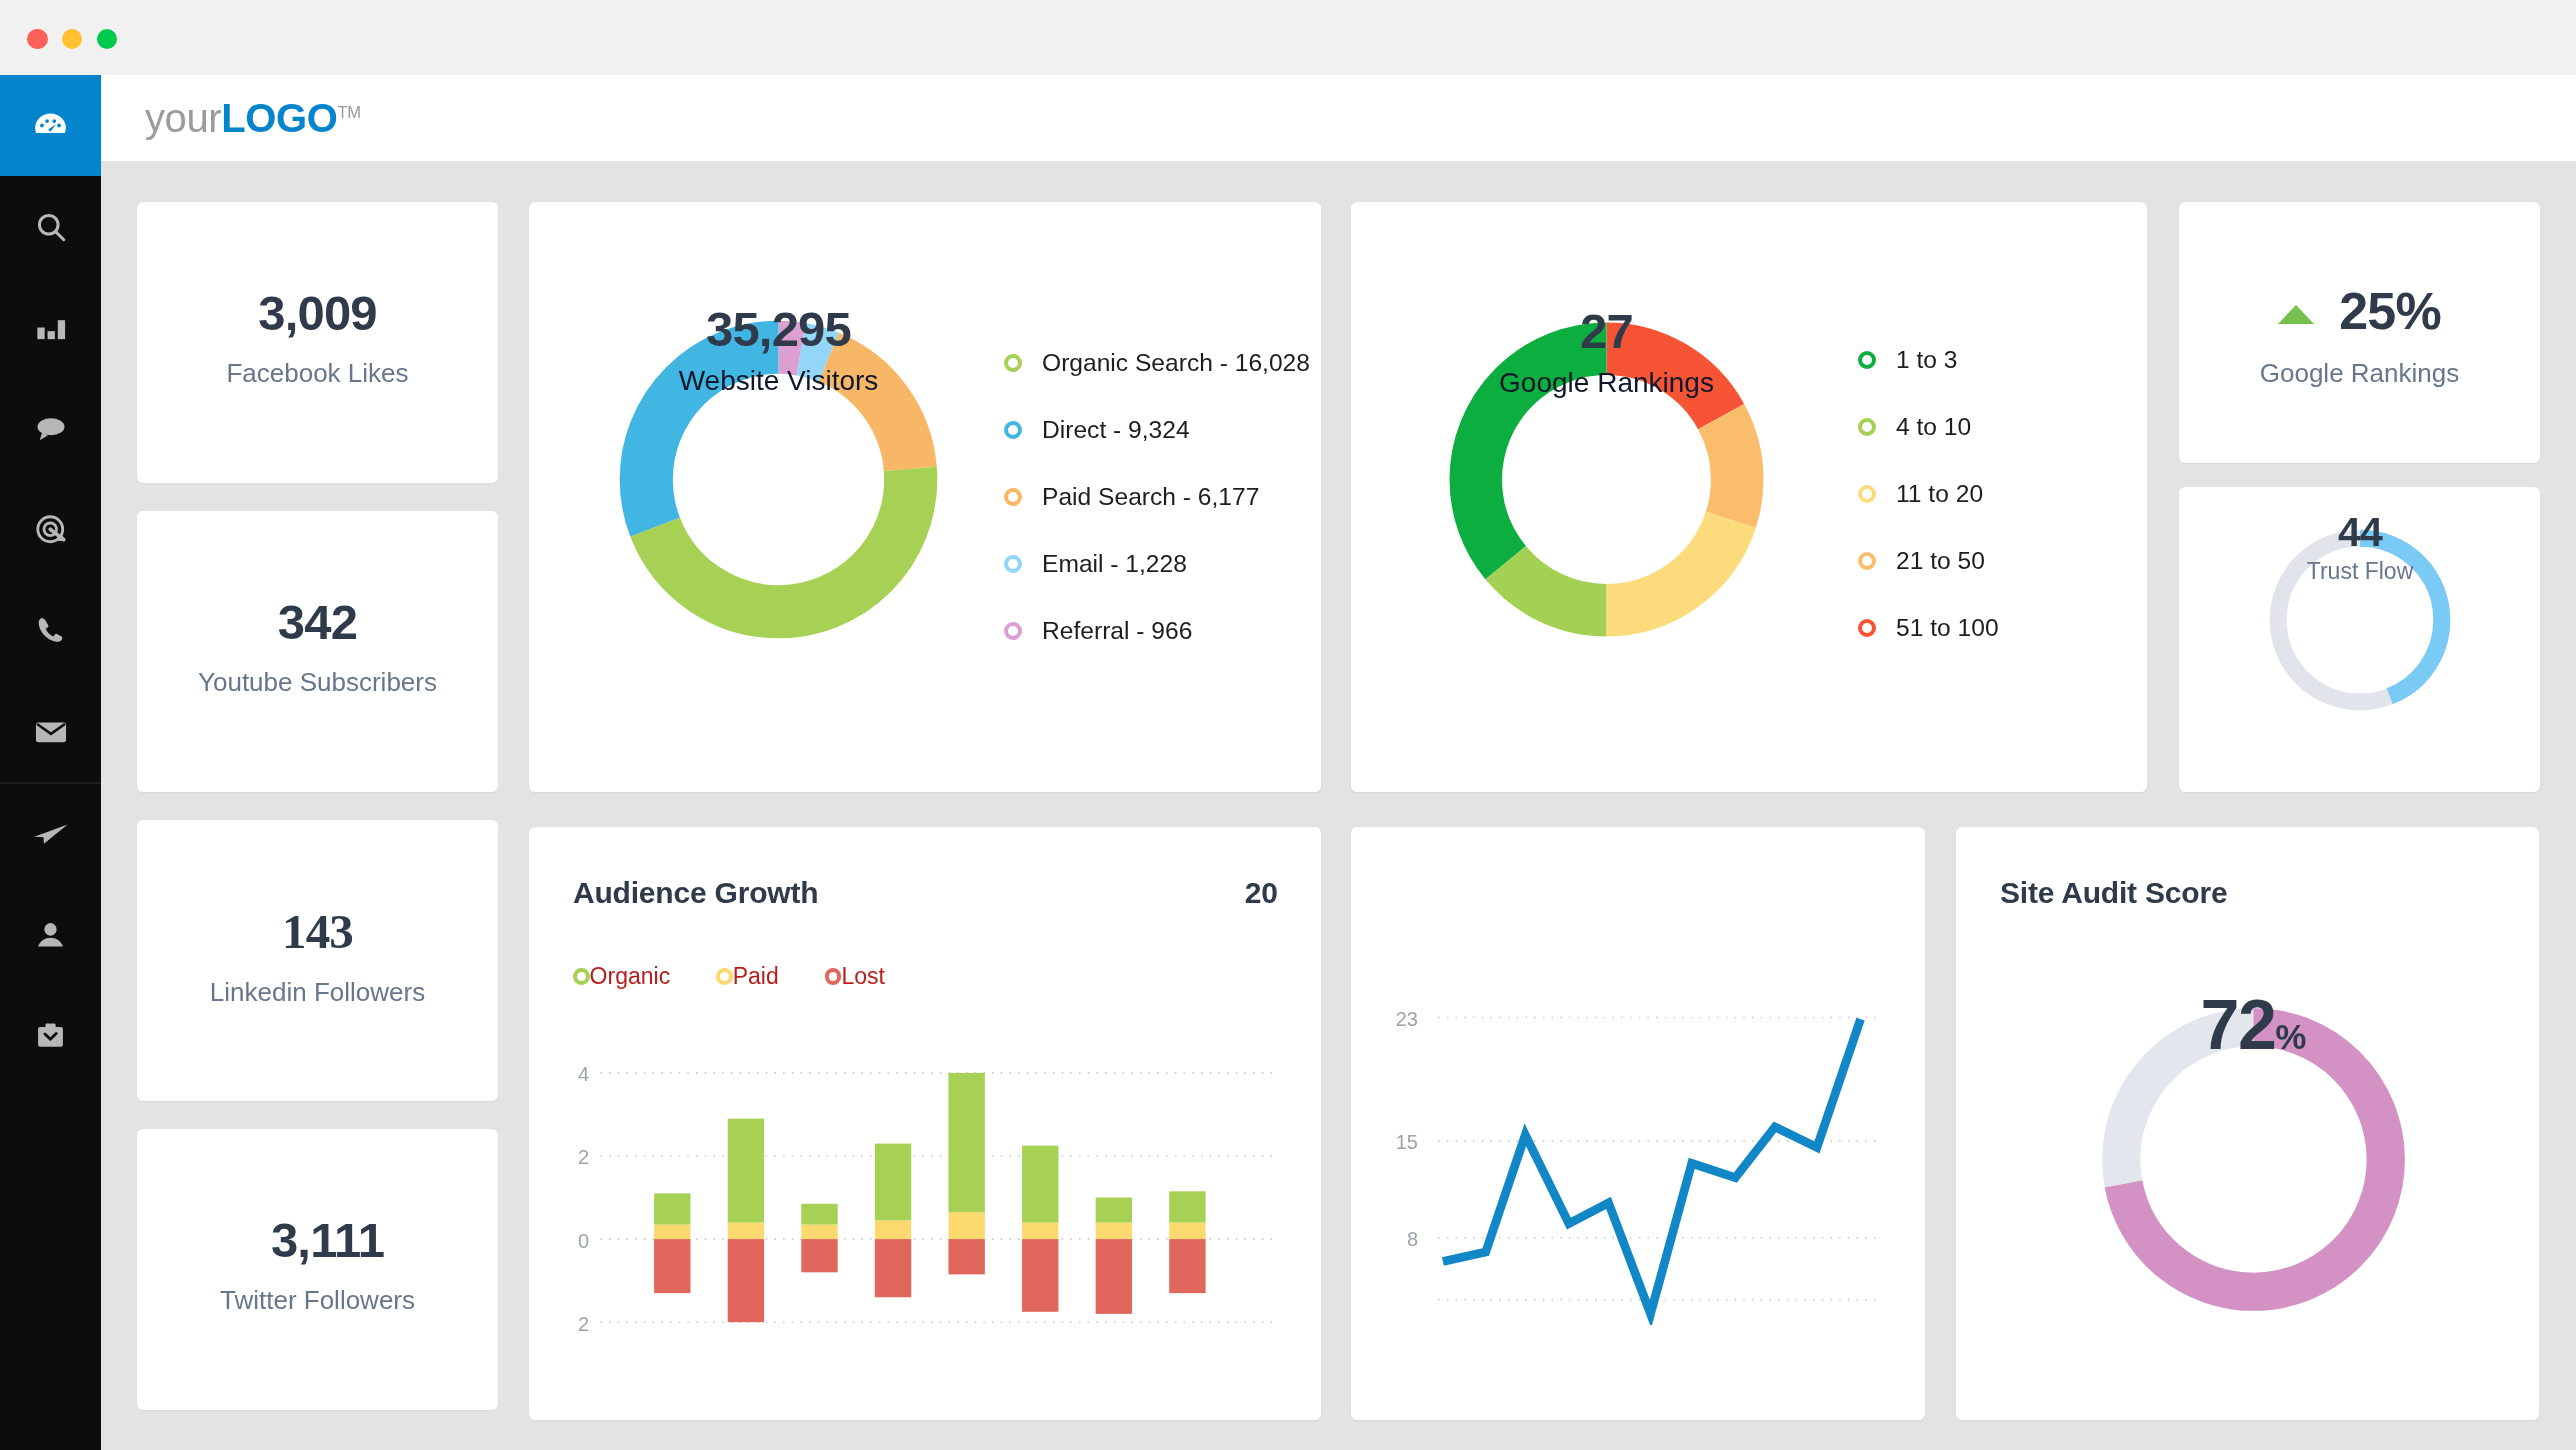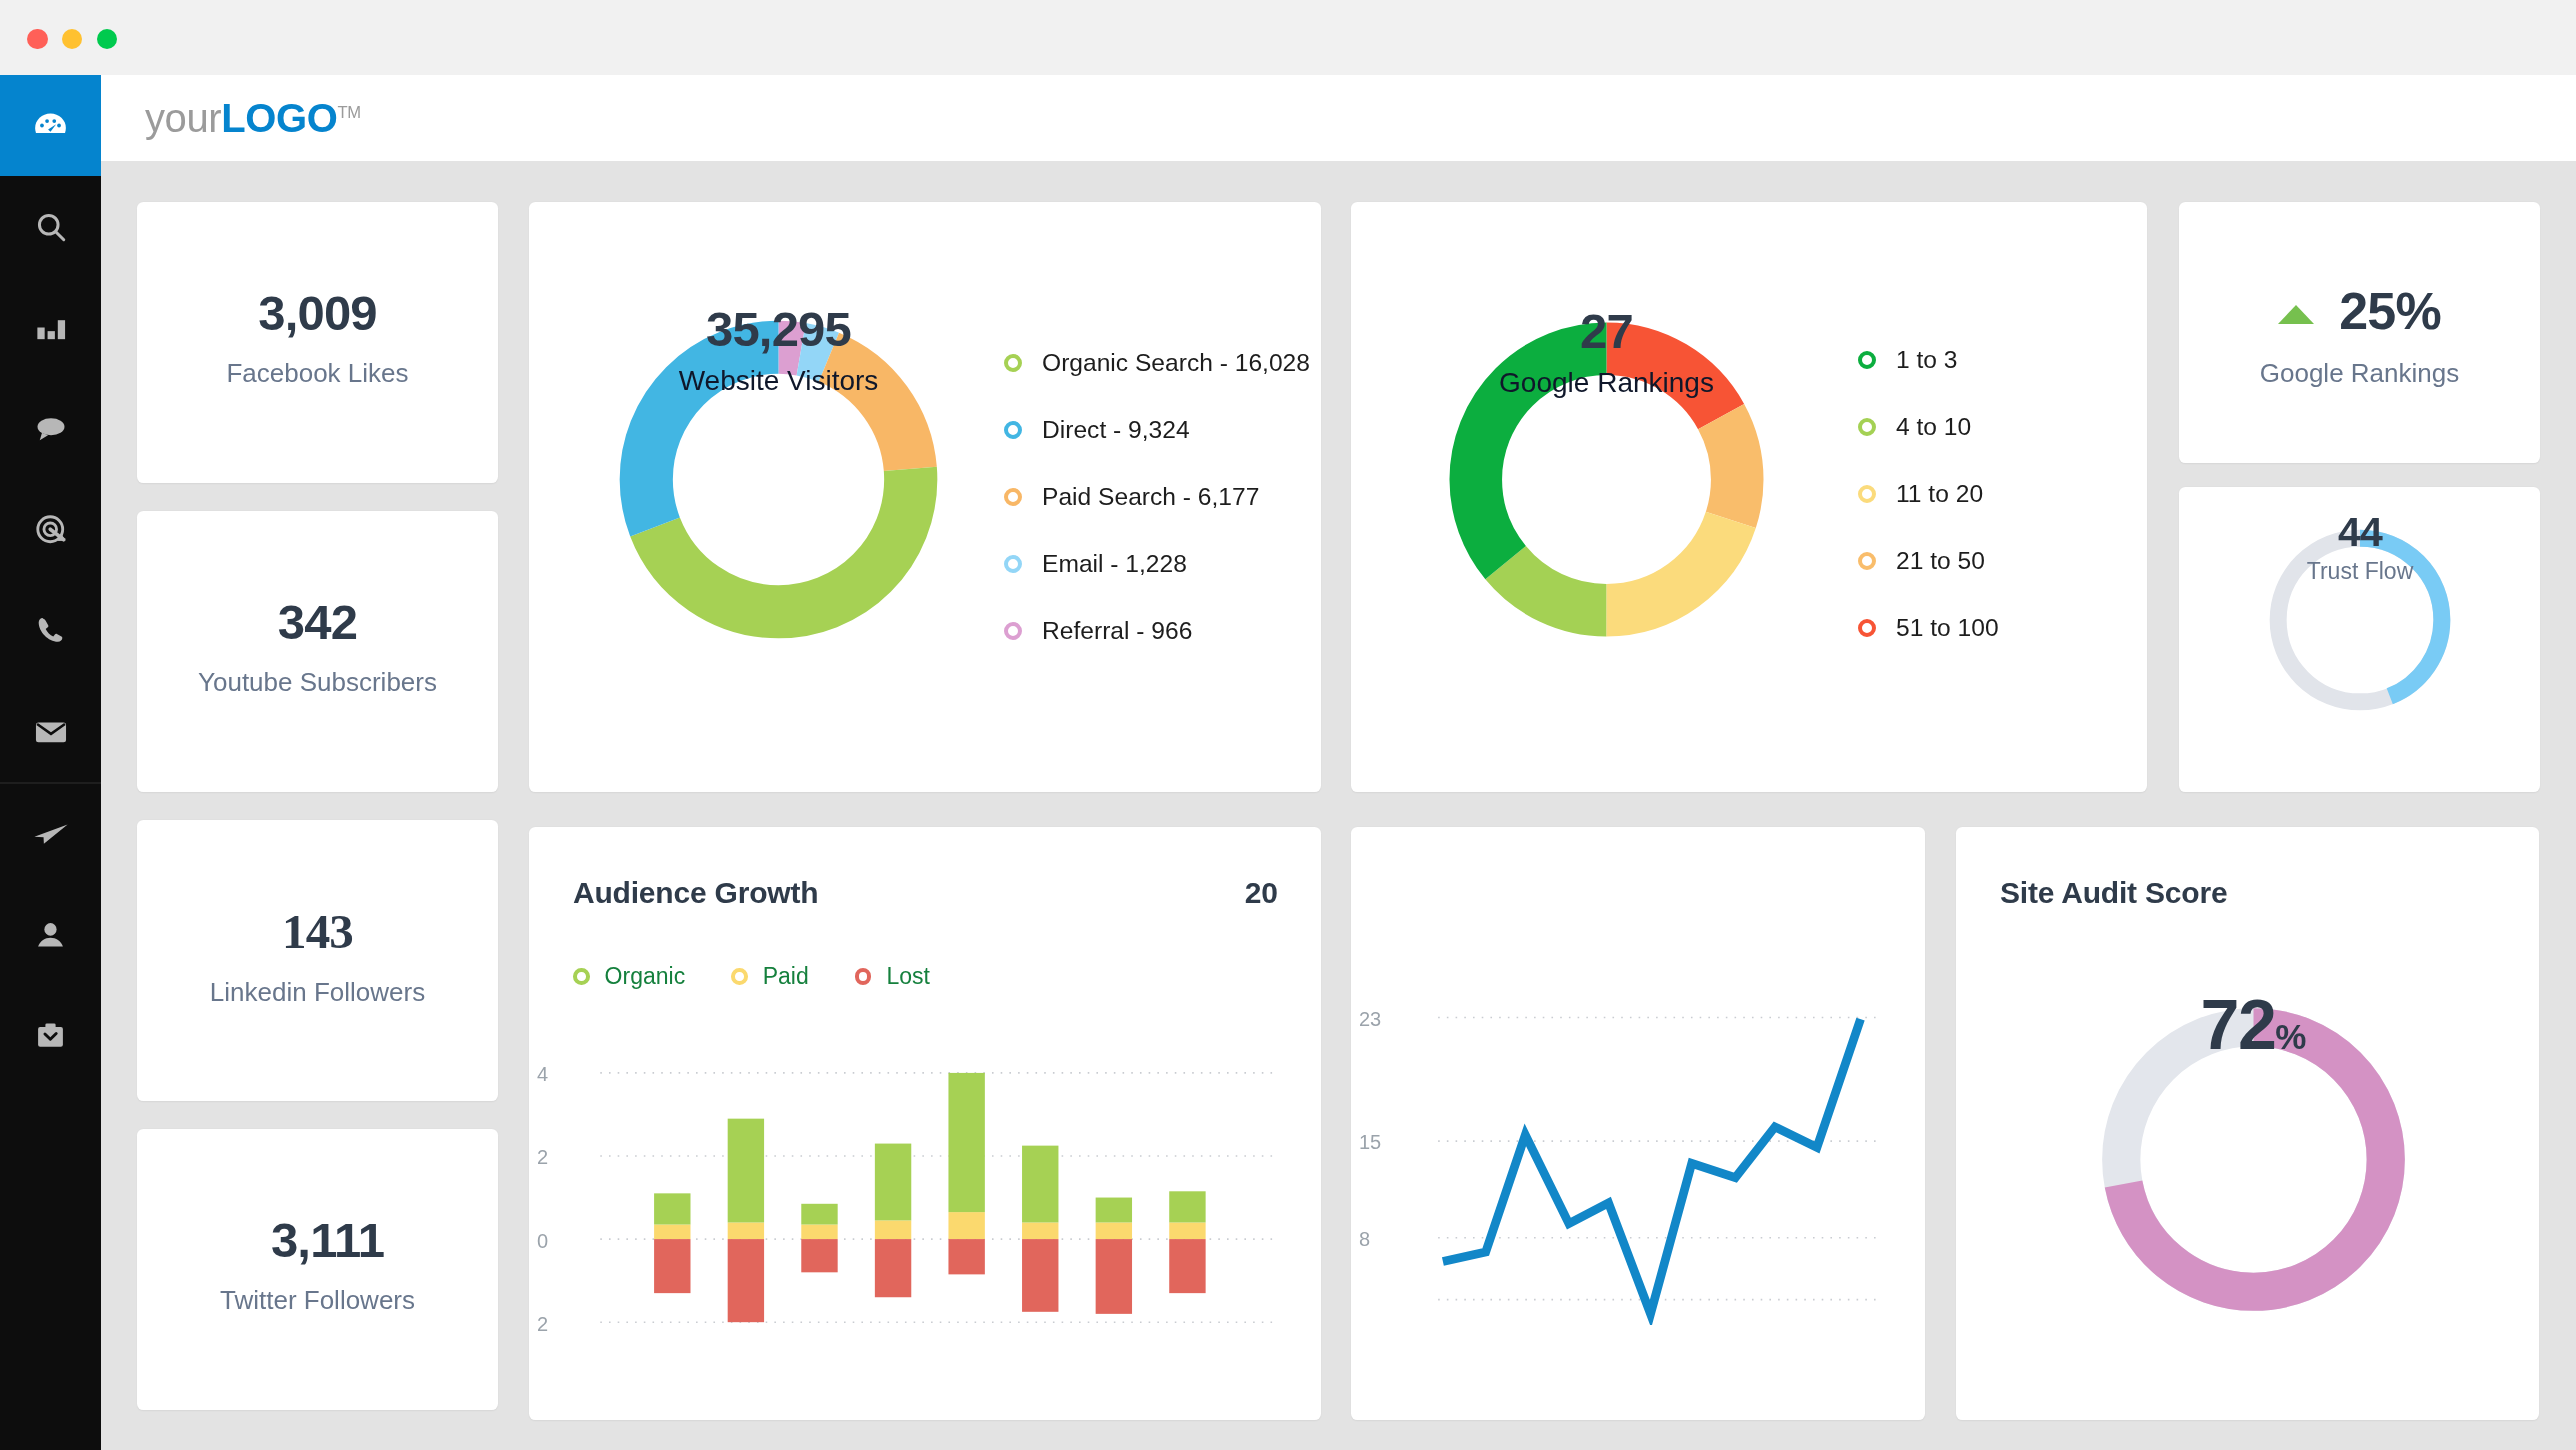--- a/index.html
+++ b/index.html
@@ -81,23 +81,23 @@
   .legend-txt { margin-left: 20px; font-size: 24.6px; color: #1d1d1d; white-space: nowrap; }
 
   
   .ch-head { position: absolute; display: flex; align-items: baseline; }
   .ch-title { font-size: 30px; font-weight: 700; color: #2f3b4a; letter-spacing: -0.2px; }
   .ch-num { font-size: 30px; font-weight: 700; color: #2f3b4a; }
 
   .hlegend { position: absolute; display: flex; align-items: center; }
   .hl-item { display: flex; align-items: center; margin-right: 46px; }
   .hl-ring { width: 16.6px; height: 16.6px; border-radius: 50%; border: 4px solid #000; box-sizing: border-box; }
-  .hl-txt { margin-left: 15px; font-size: 23px; color: #15803d; }
-
-  .axis-lbl { position: absolute; font-size: 20px; color: #9ba3ab; }
+  .hl-txt { font-size: 23px; color: #b91c1c; }
+
+  .axis-lbl { position: absolute; font-size: 20px; color: #9ba3ab; text-align: right; }
 
   .pct-row { display: flex; align-items: center; justify-content: center; }
   .tri-up {
     width: 0; height: 0; border-left: 18px solid transparent;
     border-right: 18px solid transparent; border-bottom: 19px solid #76c04e;
     margin-right: 25px; margin-top: 6.3px;
   }
   .sa-num { font-size: 70px; font-weight: 700; color: #2f3b4a; letter-spacing: -1.6px; }
   .sa-pct { font-size: 35px; font-weight: 700; color: #2f3b4a; }
 </style>

